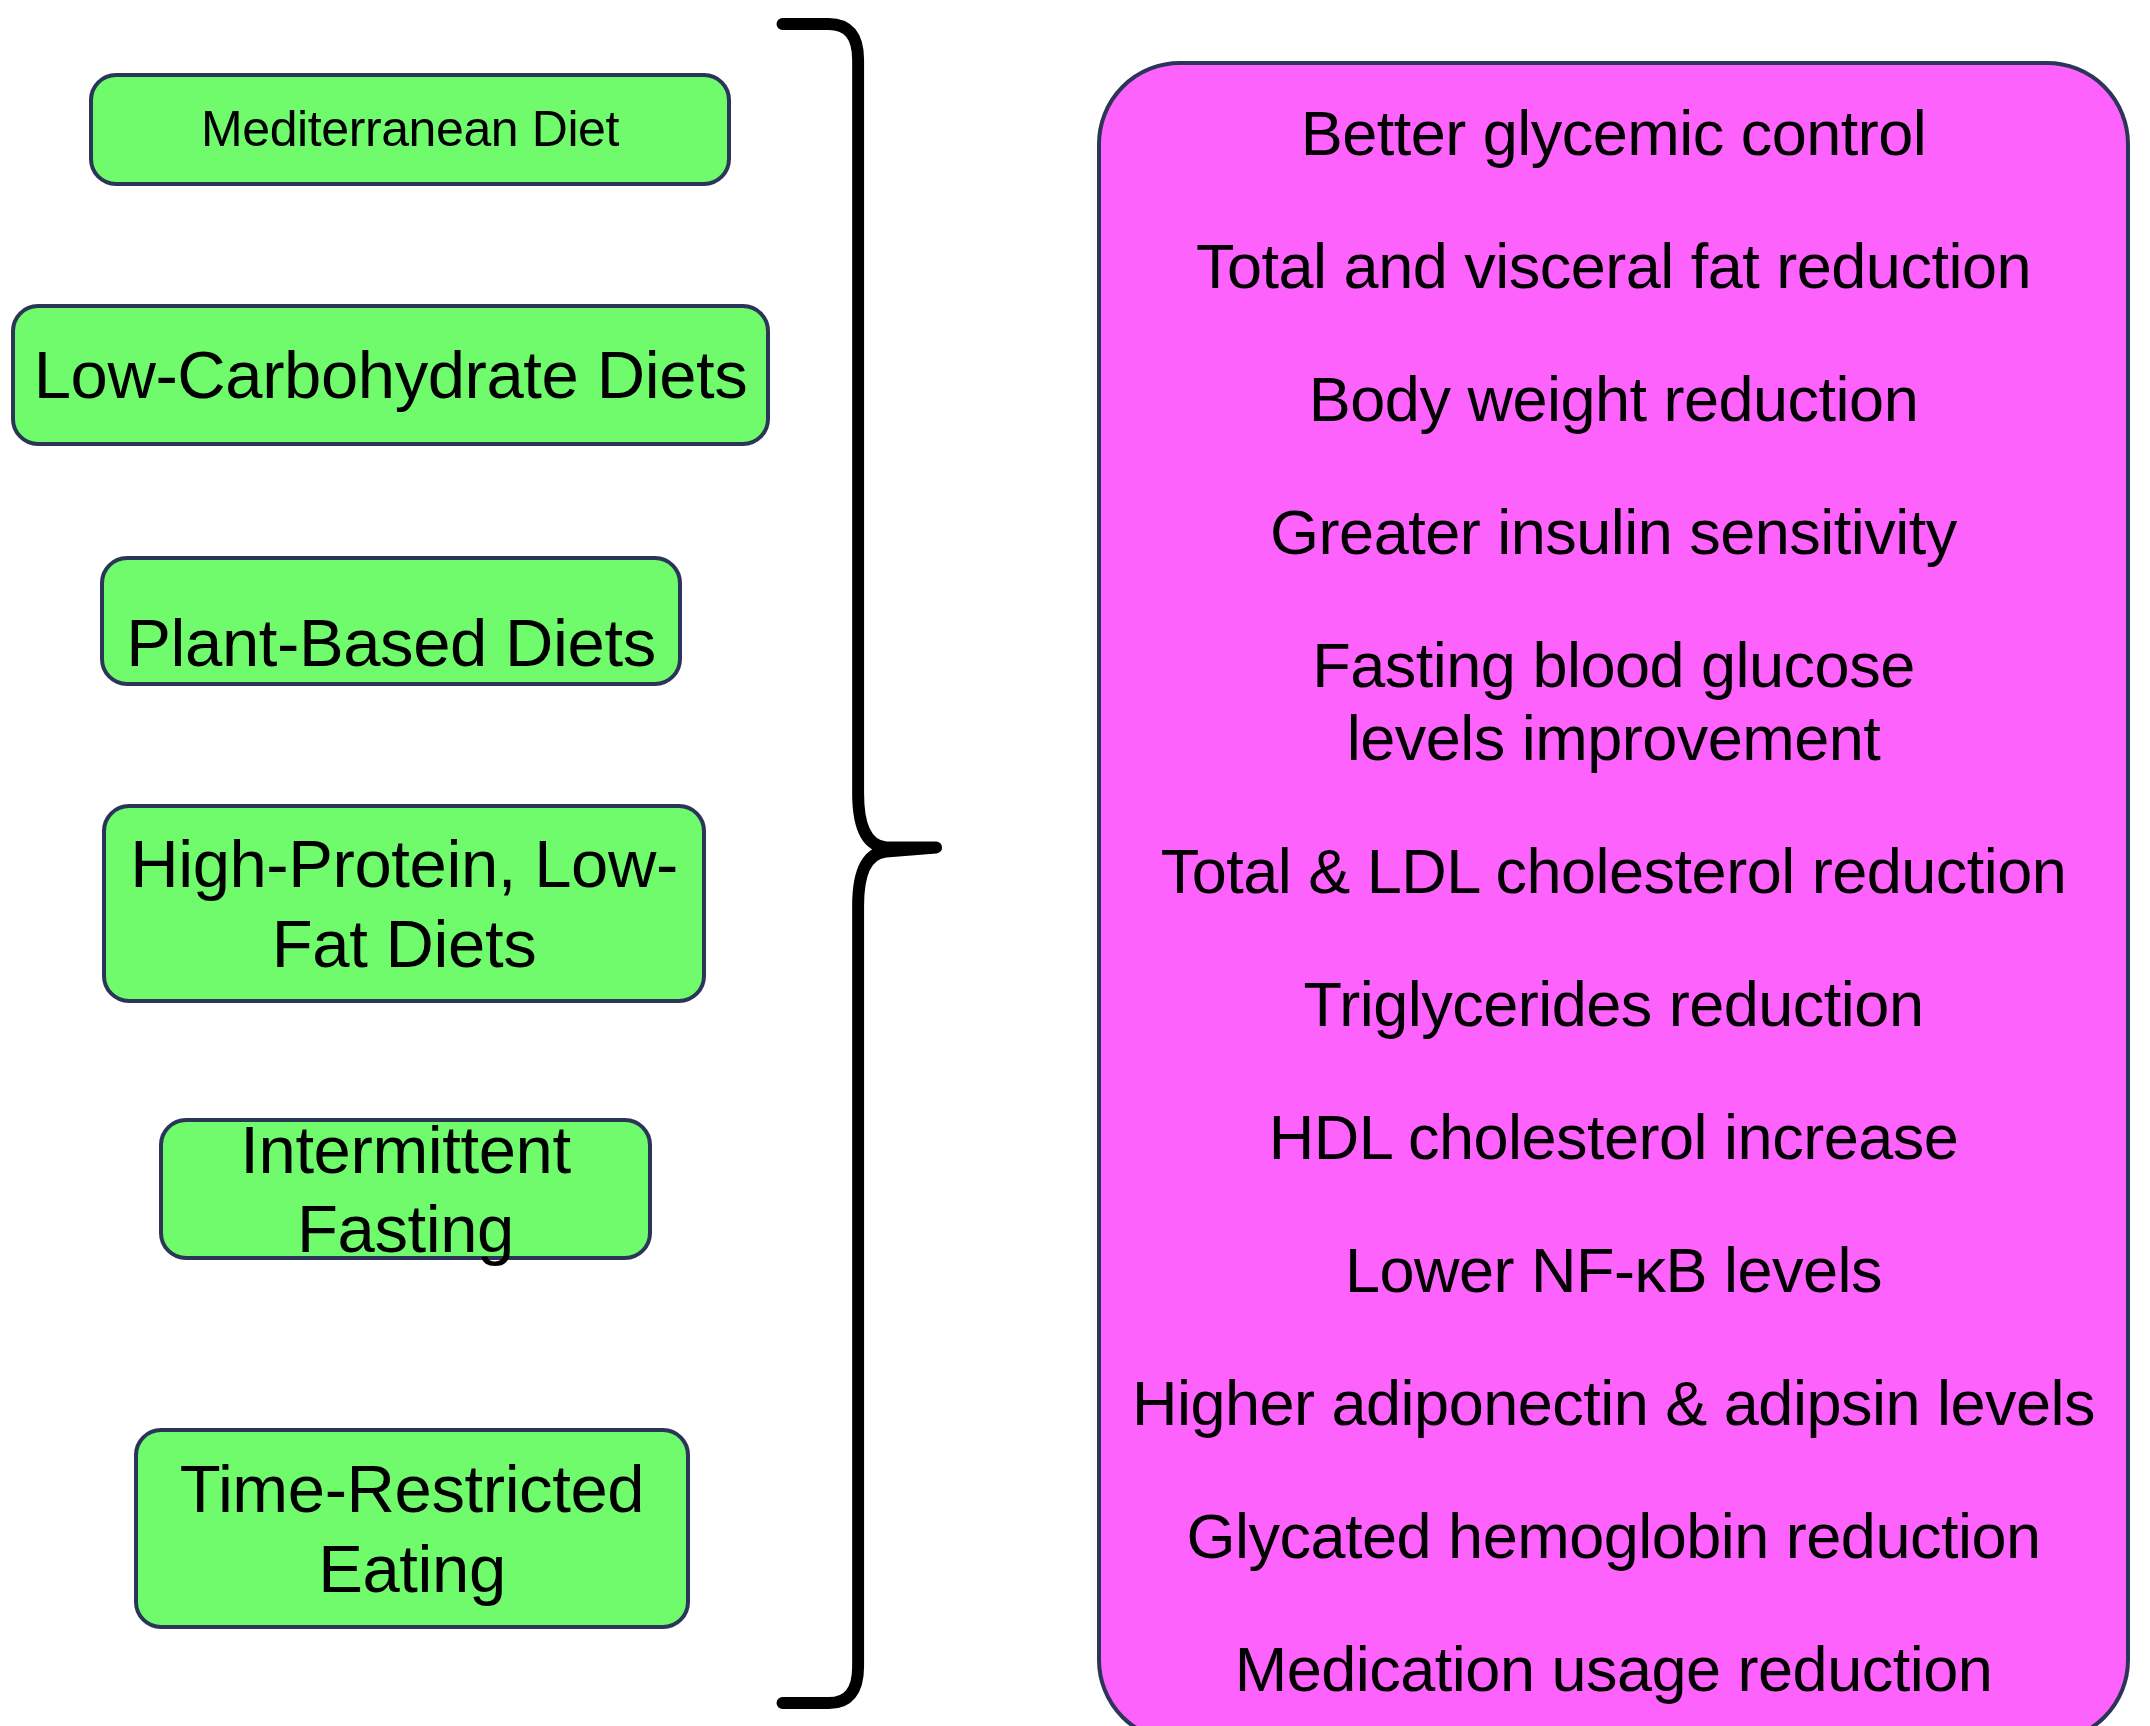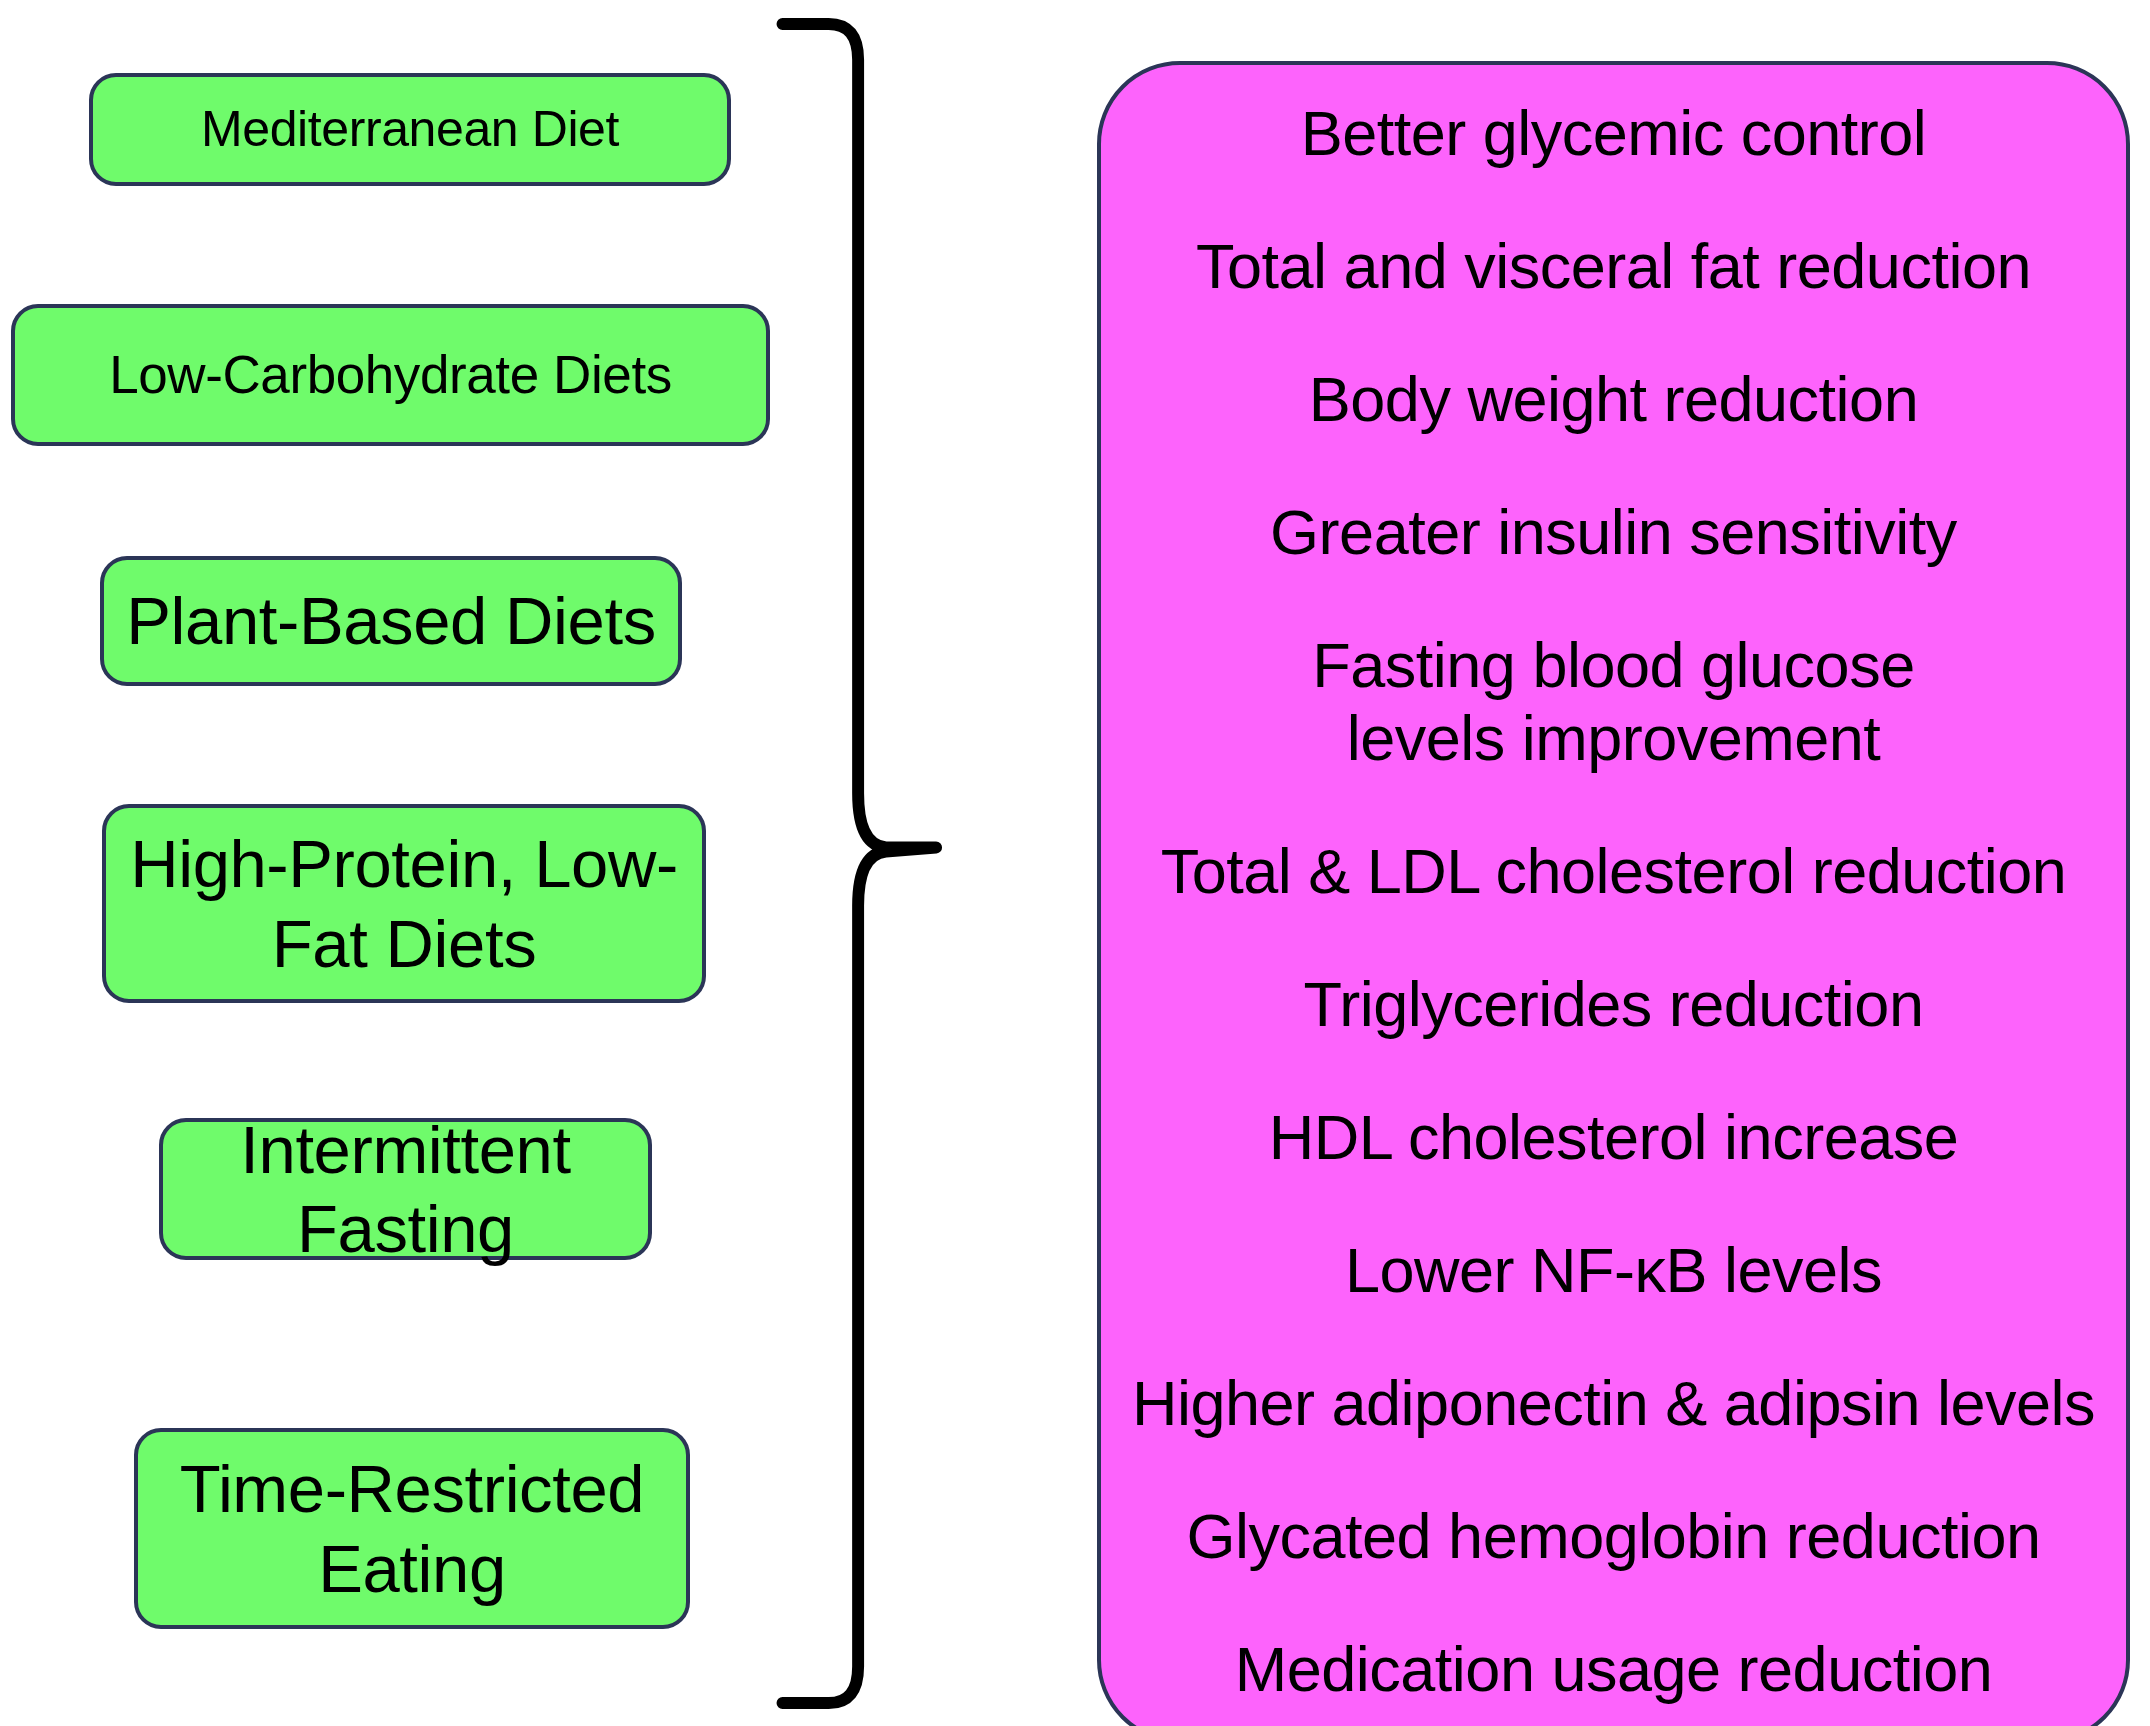--- a/index.html
+++ b/index.html
@@ -36,22 +36,22 @@
     letter-spacing: -0.4px;
     padding: 0 14.3px;
   }
   .diet-box .label {
     display: block;
     width: 100%;
     white-space: pre-line;
   }
 
   #box-mediterranean  { left: 70px;  top: 73px;   width: 642px; height: 113px; font-size: 50px; margin-left: 19px; }
-  #box-lowcarb        { left: 11px;  top: 304px;  width: 759px; height: 142px; font-size: 53px; }
-  #box-plantbased     { left: 100px; top: 556px;  width: 582px; height: 130px; font-size: 67px; }
+  #box-lowcarb        { left: 11px;  top: 304px;  width: 759px; height: 142px; font-size: 67px; }
+  #box-plantbased     { left: 100px; top: 556px;  width: 582px; height: 130px; font-size: 67px; align-items: flex-end; }
   #box-highprotein    { left: 102px; top: 804px; width: 604px; height: 199px; font-size: 67px; }
   #box-intermittent   { left: 159px; top: 1118px; width: 493px; height: 142px; font-size: 67px; }
   #box-timerestricted { left: 134px; top: 1428px; width: 556px; height: 201px; font-size: 67px; }
 
   
   #brace {
     position: absolute;
     left: 765px;
     top: 0px;
     width: 191px;

